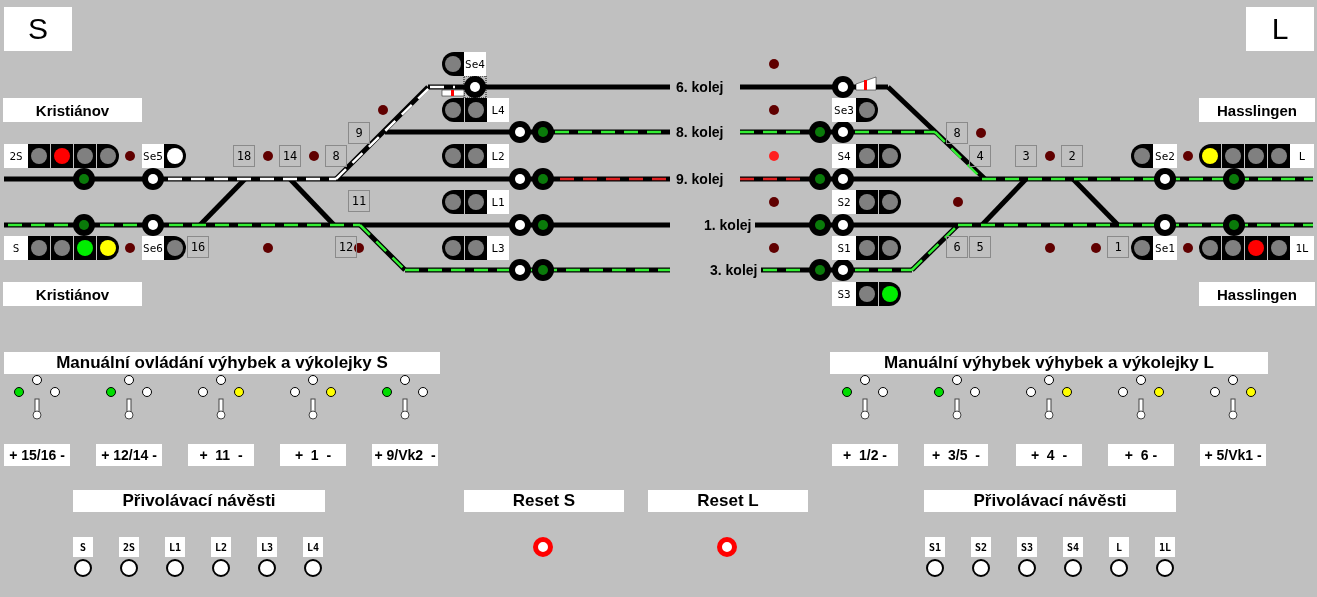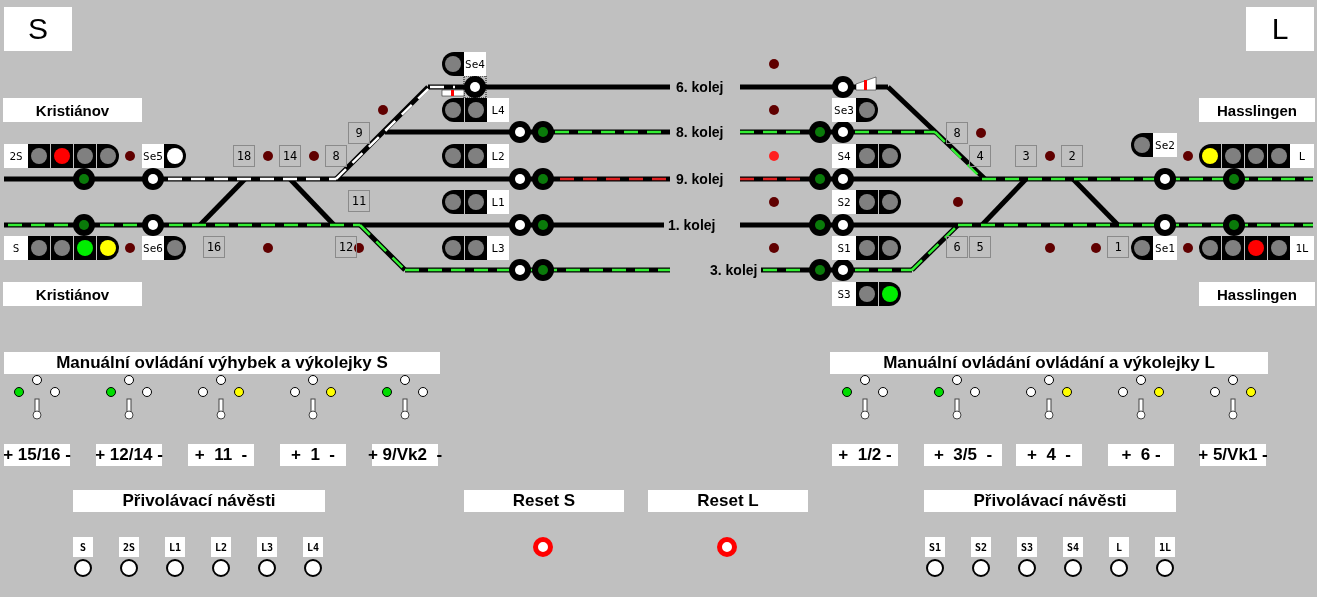--- a/index.html
+++ b/index.html
@@ -4,21 +4,21 @@
 <style>
   html, body { margin:0; padding:0; }
   body { width:1317px; height:597px; background:#c0c0c0; position:relative; overflow:hidden; font-family:"Liberation Sans", sans-serif; }
   .abs { position:absolute; }
   .wbox { position:absolute; background:#fff; color:#000; display:flex; align-items:center; justify-content:center; }
   .side-letter { font-size:30px; font-weight:normal; }
   .station { font-size:15px; font-weight:bold; }
   .num { position:absolute; width:22px; height:22px; border:1px solid #8a8a8a; box-sizing:border-box; color:#000; font-family:"DejaVu Sans Mono", monospace; font-size:12px; display:flex; align-items:center; justify-content:center; }
   .sig-label { position:absolute; background:#fff; height:24px; display:flex; align-items:center; justify-content:center; font-family:"DejaVu Sans Mono", monospace; font-size:11px; color:#000; }
   .panel-title { font-size:17px; font-weight:bold; }
-  .sw-btn { position:absolute; background:#fff; height:22px; font-size:17px; font-weight:bold; display:flex; align-items:center; justify-content:center; white-space:pre; }
+  .sw-btn { position:absolute; background:#fff; height:22px; font-size:14px; font-weight:bold; display:flex; align-items:center; justify-content:center; white-space:pre; }
   .ind { position:absolute; width:10px; height:10px; border-radius:50%; border:1px solid #000; box-sizing:border-box; background:#fff; }
   .call-label { position:absolute; background:#fff; width:20px; height:20px; font-size:10px; font-weight:bold; display:flex; align-items:center; justify-content:center; font-family:"DejaVu Sans Mono", monospace;}
   .call-btn { position:absolute; width:18px; height:18px; border-radius:50%; border:2px solid #000; background:#fff; box-sizing:border-box; }
   .reset-btn { position:absolute; width:20px; height:20px; border-radius:50%; background:#fff; border:5px solid #ff0000; box-sizing:border-box; }
   .track-label { position:absolute; background:#c0c0c0; font-size:14px; font-weight:bold; padding:0 4px; height:18px; line-height:18px; }
   .lever { position:absolute; }
 </style>
 </head>
 <body>
 
@@ -175,29 +175,29 @@
 <div class="wbox side-letter" style="left:1246px;top:7px;width:68px;height:44px;">L</div>
 
 <div class="wbox station" style="left:3px;top:98px;width:139px;height:24px;">Kristiánov</div>
 <div class="wbox station" style="left:3px;top:282px;width:139px;height:24px;">Kristiánov</div>
 <div class="wbox station" style="left:1199px;top:98px;width:116px;height:24px;">Hasslingen</div>
 <div class="wbox station" style="left:1199px;top:282px;width:116px;height:24px;">Hasslingen</div>
 
 <div class="track-label" style="left:672px;top:78px;">6. kolej</div>
 <div class="track-label" style="left:672px;top:123px;">8. kolej</div>
 <div class="track-label" style="left:672px;top:170px;">9. kolej</div>
-<div class="track-label" style="left:664px;top:216px;">1. kolej</div>
+<div class="track-label" style="left:700px;top:216px;">1. kolej</div>
 <div class="track-label" style="left:706px;top:261px;">3. kolej</div>
 
 <div class="num" style="left:233px;top:145px;">18</div>
 <div class="num" style="left:279px;top:145px;">14</div>
 <div class="num" style="left:325px;top:145px;">8</div>
 <div class="num" style="left:348px;top:122px;">9</div>
 <div class="num" style="left:348px;top:190px;">11</div>
-<div class="num" style="left:187px;top:236px;margin-left:16px;">16</div>
+<div class="num" style="left:187px;top:236px;">16</div>
 <div class="num" style="left:335px;top:236px;">12</div>
 
 <div class="num" style="left:946px;top:122px;">8</div>
 <div class="num" style="left:969px;top:145px;">4</div>
 <div class="num" style="left:1015px;top:145px;">3</div>
 <div class="num" style="left:1061px;top:145px;">2</div>
 <div class="num" style="left:946px;top:236px;">6</div>
 <div class="num" style="left:969px;top:236px;">5</div>
 <div class="num" style="left:1107px;top:236px;">1</div>
 
@@ -349,21 +349,21 @@
       <div class="sig-label" style="position: relative; width: 24px;">S3</div>
       <div style="display: flex; height: 24px;">
         <div style="position: relative; width: 22px; height: 24px; background: rgb(0, 0, 0); margin-right: 1px;">
           <div style="position: absolute; left: 3px; top: 4px; width: 16px; height: 16px; border-radius: 50%; background: rgb(128, 128, 128);"></div>
         </div>
         <div style="position: relative; width: 22px; height: 24px; background: rgb(0, 0, 0); margin-right: 0px; border-radius: 0px 12px 12px 0px;">
           <div style="position: absolute; left: 3px; top: 4px; width: 16px; height: 16px; border-radius: 50%; background: rgb(0, 238, 0);"></div>
         </div>
       </div>
     </div>
-    <div class="abs" style="left: 1131px; top: 133px; height: 32px; display: flex;">
+    <div class="abs" style="left: 1131px; top: 144px; height: 32px; display: flex;">
       <div style="display: flex; height: 24px;">
         <div style="position: relative; width: 22px; height: 24px; background: rgb(0, 0, 0); margin-right: 0px; border-radius: 12px 0px 0px 12px;">
           <div style="position: absolute; left: 3px; top: 4px; width: 16px; height: 16px; border-radius: 50%; background: rgb(128, 128, 128);"></div>
         </div>
       </div>
       <div class="sig-label" style="position: relative; width: 24px;">Se2</div>
     </div>
     <div class="abs" style="left: 1199px; top: 144px; height: 24px; display: flex;">
       <div style="display: flex; height: 24px;">
         <div style="position: relative; width: 22px; height: 24px; background: rgb(0, 0, 0); margin-right: 1px; border-radius: 12px 0px 0px 12px;">
@@ -402,21 +402,21 @@
         </div>
         <div style="position: relative; width: 22px; height: 24px; background: rgb(0, 0, 0); margin-right: 0px;">
           <div style="position: absolute; left: 3px; top: 4px; width: 16px; height: 16px; border-radius: 50%; background: rgb(128, 128, 128);"></div>
         </div>
       </div>
       <div class="sig-label" style="position: relative; width: 24px;">1L</div>
     </div>
   </div>
 
 <div class="wbox panel-title" style="left:4px;top:352px;width:436px;height:22px;">Manuální ovládání výhybek a výkolejky S</div>
-<div class="wbox panel-title" style="left:830px;top:352px;width:438px;height:22px;">Manuální ovládání ovládání a výkolejky L</div>
+<div class="wbox panel-title" style="left:830px;top:352px;width:438px;height:22px;">Manuální výhybek výhybek a výkolejky L</div>
 <div id="manual-left">
     <div class="ind" style="left: 32px; top: 375px; background: rgb(255, 255, 255);"></div>
     <div class="ind" style="left: 14px; top: 387px; background: rgb(0, 221, 0);"></div>
     <div class="ind" style="left: 50px; top: 387px; background: rgb(255, 255, 255);"></div>
     <div class="lever" style="position: absolute; left: 32px; top: 398px; width: 10px; height: 22px;"><svg width="10" height="22">
         <rect x="3" y="1" width="4" height="14" fill="#fff" stroke="#444" stroke-width="1"></rect>
         <circle cx="5" cy="17" r="4" fill="#fff" stroke="#444" stroke-width="1"></circle>
       </svg></div>
     <div class="sw-btn" style="left: 4px; top: 444px; width: 66px;">+ 15/16 -</div>
     <div class="ind" style="left: 124px; top: 375px; background: rgb(255, 255, 255);"></div>
@@ -461,21 +461,21 @@
         <circle cx="5" cy="17" r="4" fill="#fff" stroke="#444" stroke-width="1"></circle>
       </svg></div>
     <div class="sw-btn" style="left: 832px; top: 444px; width: 66px;">+  1/2 -</div>
     <div class="ind" style="left: 952px; top: 375px; background: rgb(255, 255, 255);"></div>
     <div class="ind" style="left: 934px; top: 387px; background: rgb(0, 221, 0);"></div>
     <div class="ind" style="left: 970px; top: 387px; background: rgb(255, 255, 255);"></div>
     <div class="lever" style="position: absolute; left: 952px; top: 398px; width: 10px; height: 22px;"><svg width="10" height="22">
         <rect x="3" y="1" width="4" height="14" fill="#fff" stroke="#444" stroke-width="1"></rect>
         <circle cx="5" cy="17" r="4" fill="#fff" stroke="#444" stroke-width="1"></circle>
       </svg></div>
-    <div class="sw-btn" style="left: 924px; top: 444px; width: 78px;">+  3/5  -</div>
+    <div class="sw-btn" style="left: 924px; top: 444px; width: 64px;">+  3/5  -</div>
     <div class="ind" style="left: 1044px; top: 375px; background: rgb(255, 255, 255);"></div>
     <div class="ind" style="left: 1026px; top: 387px; background: rgb(255, 255, 255);"></div>
     <div class="ind" style="left: 1062px; top: 387px; background: rgb(255, 255, 0);"></div>
     <div class="lever" style="position: absolute; left: 1044px; top: 398px; width: 10px; height: 22px;"><svg width="10" height="22">
         <rect x="3" y="1" width="4" height="14" fill="#fff" stroke="#444" stroke-width="1"></rect>
         <circle cx="5" cy="17" r="4" fill="#fff" stroke="#444" stroke-width="1"></circle>
       </svg></div>
     <div class="sw-btn" style="left: 1016px; top: 444px; width: 66px;">+  4  -</div>
     <div class="ind" style="left: 1136px; top: 375px; background: rgb(255, 255, 255);"></div>
     <div class="ind" style="left: 1118px; top: 387px; background: rgb(255, 255, 255);"></div>

